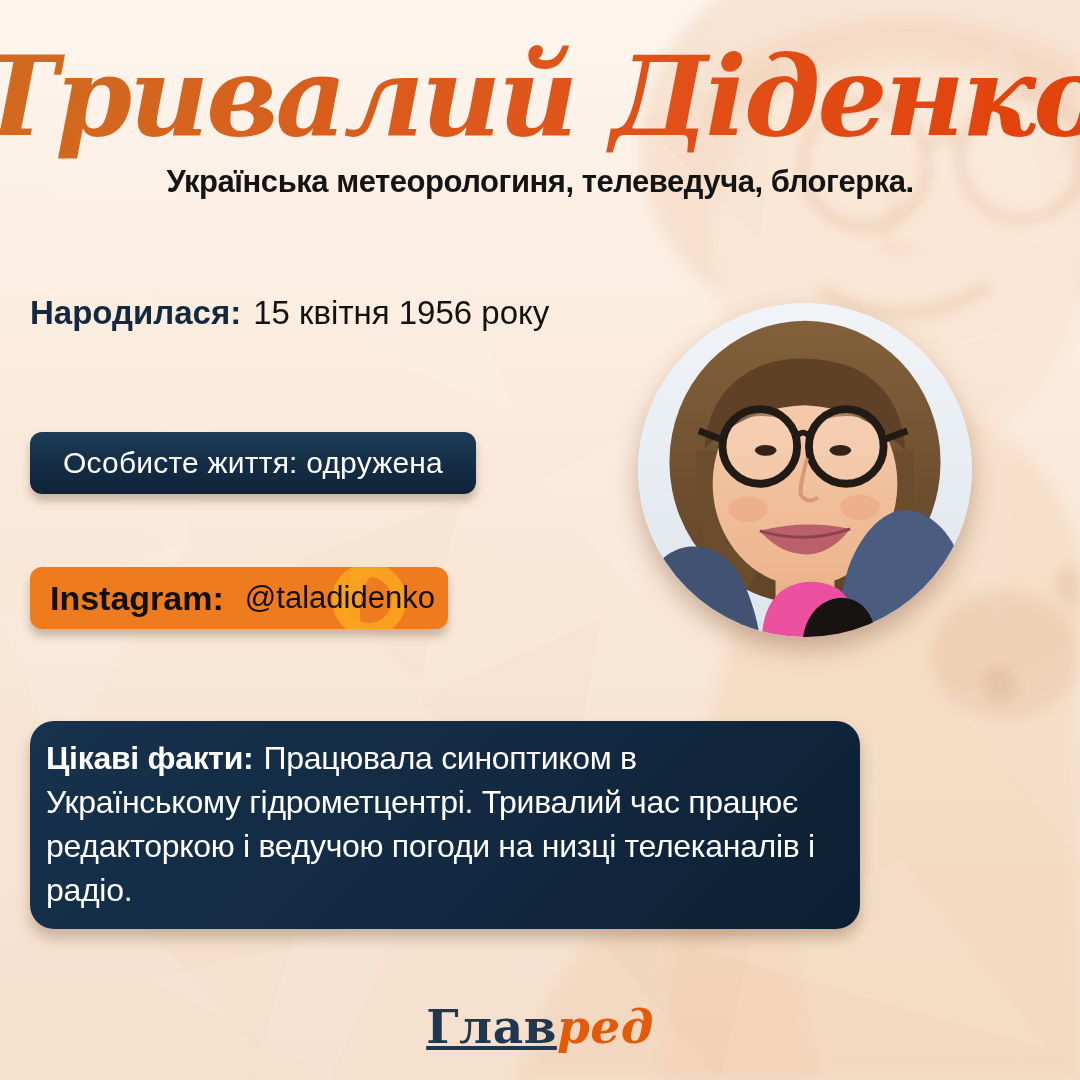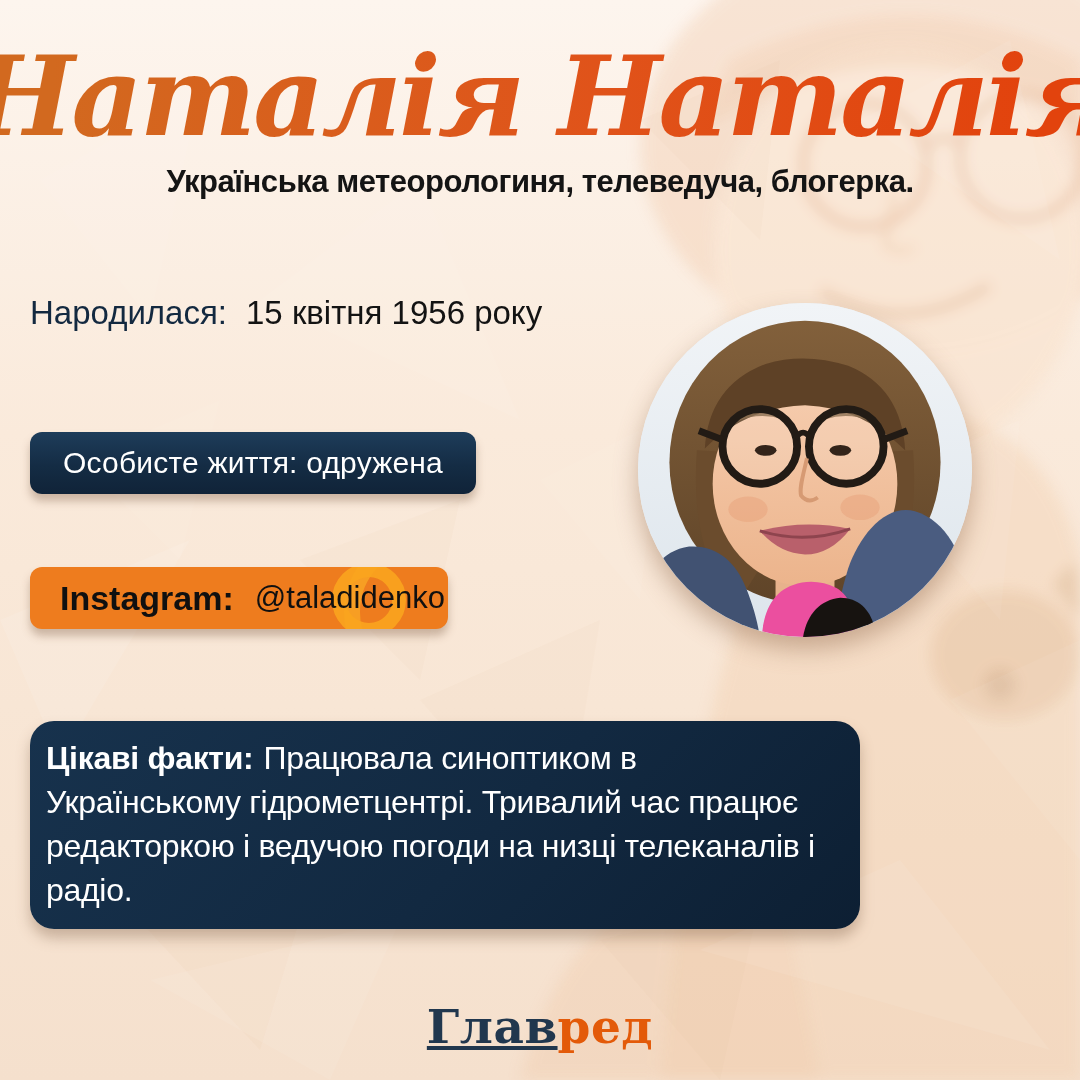--- a/index.html
+++ b/index.html
@@ -24,38 +24,38 @@
     -webkit-background-clip:text;background-clip:text;
     color:transparent;
   }
   .subtitle{
     position:absolute;left:0;top:163px;width:1080px;text-align:center;
     font-weight:bold;font-size:32px;letter-spacing:-.5px;color:#141414;
     transform:scaleX(.97);
   }
   
   .birth{position:absolute;left:30px;top:294px;font-size:33px;white-space:nowrap;}
-  .birth .lbl{font-weight:normal;color:#132940;margin-right:19px;text-align:right;}
+  .birth .lbl{font-weight:bold;color:#132940;margin-right:12px;text-align:right;}
   .birth .val{color:#131313;}
   
   .pill{
     position:absolute;height:62px;border-radius:12px;
     display:flex;align-items:center;
     box-shadow:0 7px 9px rgba(125,94,72,.38);
     overflow:hidden;
   }
   .pill-personal{
     left:30px;top:432px;width:446px;
     background:linear-gradient(180deg,#1e3d5a 0%,#142c44 55%,#102338 100%);
     justify-content:center;
     color:#fff;font-size:30px;letter-spacing:.2px;
   }
   .pill-instagram{
     left:30px;top:567px;width:418px;
-    background:#ee7c1e;color:#101010;padding-left:30px;box-sizing:border-box;
+    background:#ee7c1e;color:#101010;padding-left:20px;box-sizing:border-box;
   }
   .pill-instagram .lbl{font-weight:bold;font-size:34px;position:relative;z-index:1;}
   .pill-instagram .val{font-size:31px;margin-left:21px;position:relative;z-index:1;}
   .ring{position:absolute;border-radius:50%;border:14px solid rgba(249,164,30,.9);z-index:0;}
   .ring.small{width:46px;height:46px;right:42px;top:-4px;}
   .ring.big{width:130px;height:130px;border-width:16px;right:-58px;top:-36px;border-color:rgba(249,170,38,.75);}
   
   .portrait{
     position:absolute;left:638px;top:303px;width:334px;height:334px;border-radius:50%;
     overflow:hidden;background:#e9eef2;
@@ -71,21 +71,21 @@
     padding:15px 24px 17px 16px;
     color:#fff;font-size:32px;line-height:44px;letter-spacing:-.3px;
   }
   .facts .lbl{font-weight:bold;margin-right:10px;}
   
   .brand{
     position:absolute;left:0;top:999px;width:1080px;text-align:center;
     font-family:"DejaVu Serif","Liberation Serif",serif;font-weight:bold;font-size:47px;letter-spacing:.5px;
   }
   .brand .p1{color:#21374e;text-decoration:underline;}
-  .brand .p2{color:#e35a09;}
+  .brand .p2{color:#e35a09;font-style:italic;}
 </style>
 </head>
 <body>
 
 <div class="stage">
 
   <svg class="layer backdrop" viewBox="0 0 1080 1080" xmlns="http://www.w3.org/2000/svg" aria-hidden="true">
     <defs>
         <filter id="soft" x="-20%" y="-20%" width="140%" height="140%">
           <feGaussianBlur stdDeviation="7"></feGaussianBlur>
@@ -119,21 +119,21 @@
     <polygon points="540,480 660,420 640,600" fill="#ffffff" opacity="0.05"></polygon>
     <polygon points="300,560 460,500 420,680" fill="#dfb38a" opacity="0.05"></polygon>
     <polygon points="880,480 1020,420 1000,620" fill="#ffffff" opacity="0.06"></polygon>
     <polygon points="640,120 780,60 760,240" fill="#dfb38a" opacity="0.05"></polygon>
     <polygon points="80,460 220,400 180,560" fill="#ffffff" opacity="0.05"></polygon>
     <polygon points="150,980 400,920 330,1080" fill="#ffffff" opacity="0.07"></polygon>
     <polygon points="600,940 760,900 720,1080" fill="#dfb38a" opacity="0.05"></polygon>
     <polygon points="950,700 1080,640 1080,860" fill="#ffffff" opacity="0.06"></polygon>
   </svg>
 
-  <div class="title">Наталія Наталія</div>
+  <div class="title">Тривалий Діденко</div>
   <div class="subtitle">Українська метеорологиня, телеведуча, блогерка.</div>
 
   <div class="birth">
     <span class="lbl">Народилася:</span><span class="val">15 квітня 1956 року</span>
   </div>
 
   <div class="pill pill-personal">
     <span>Особисте життя: одружена</span>
   </div>
 

